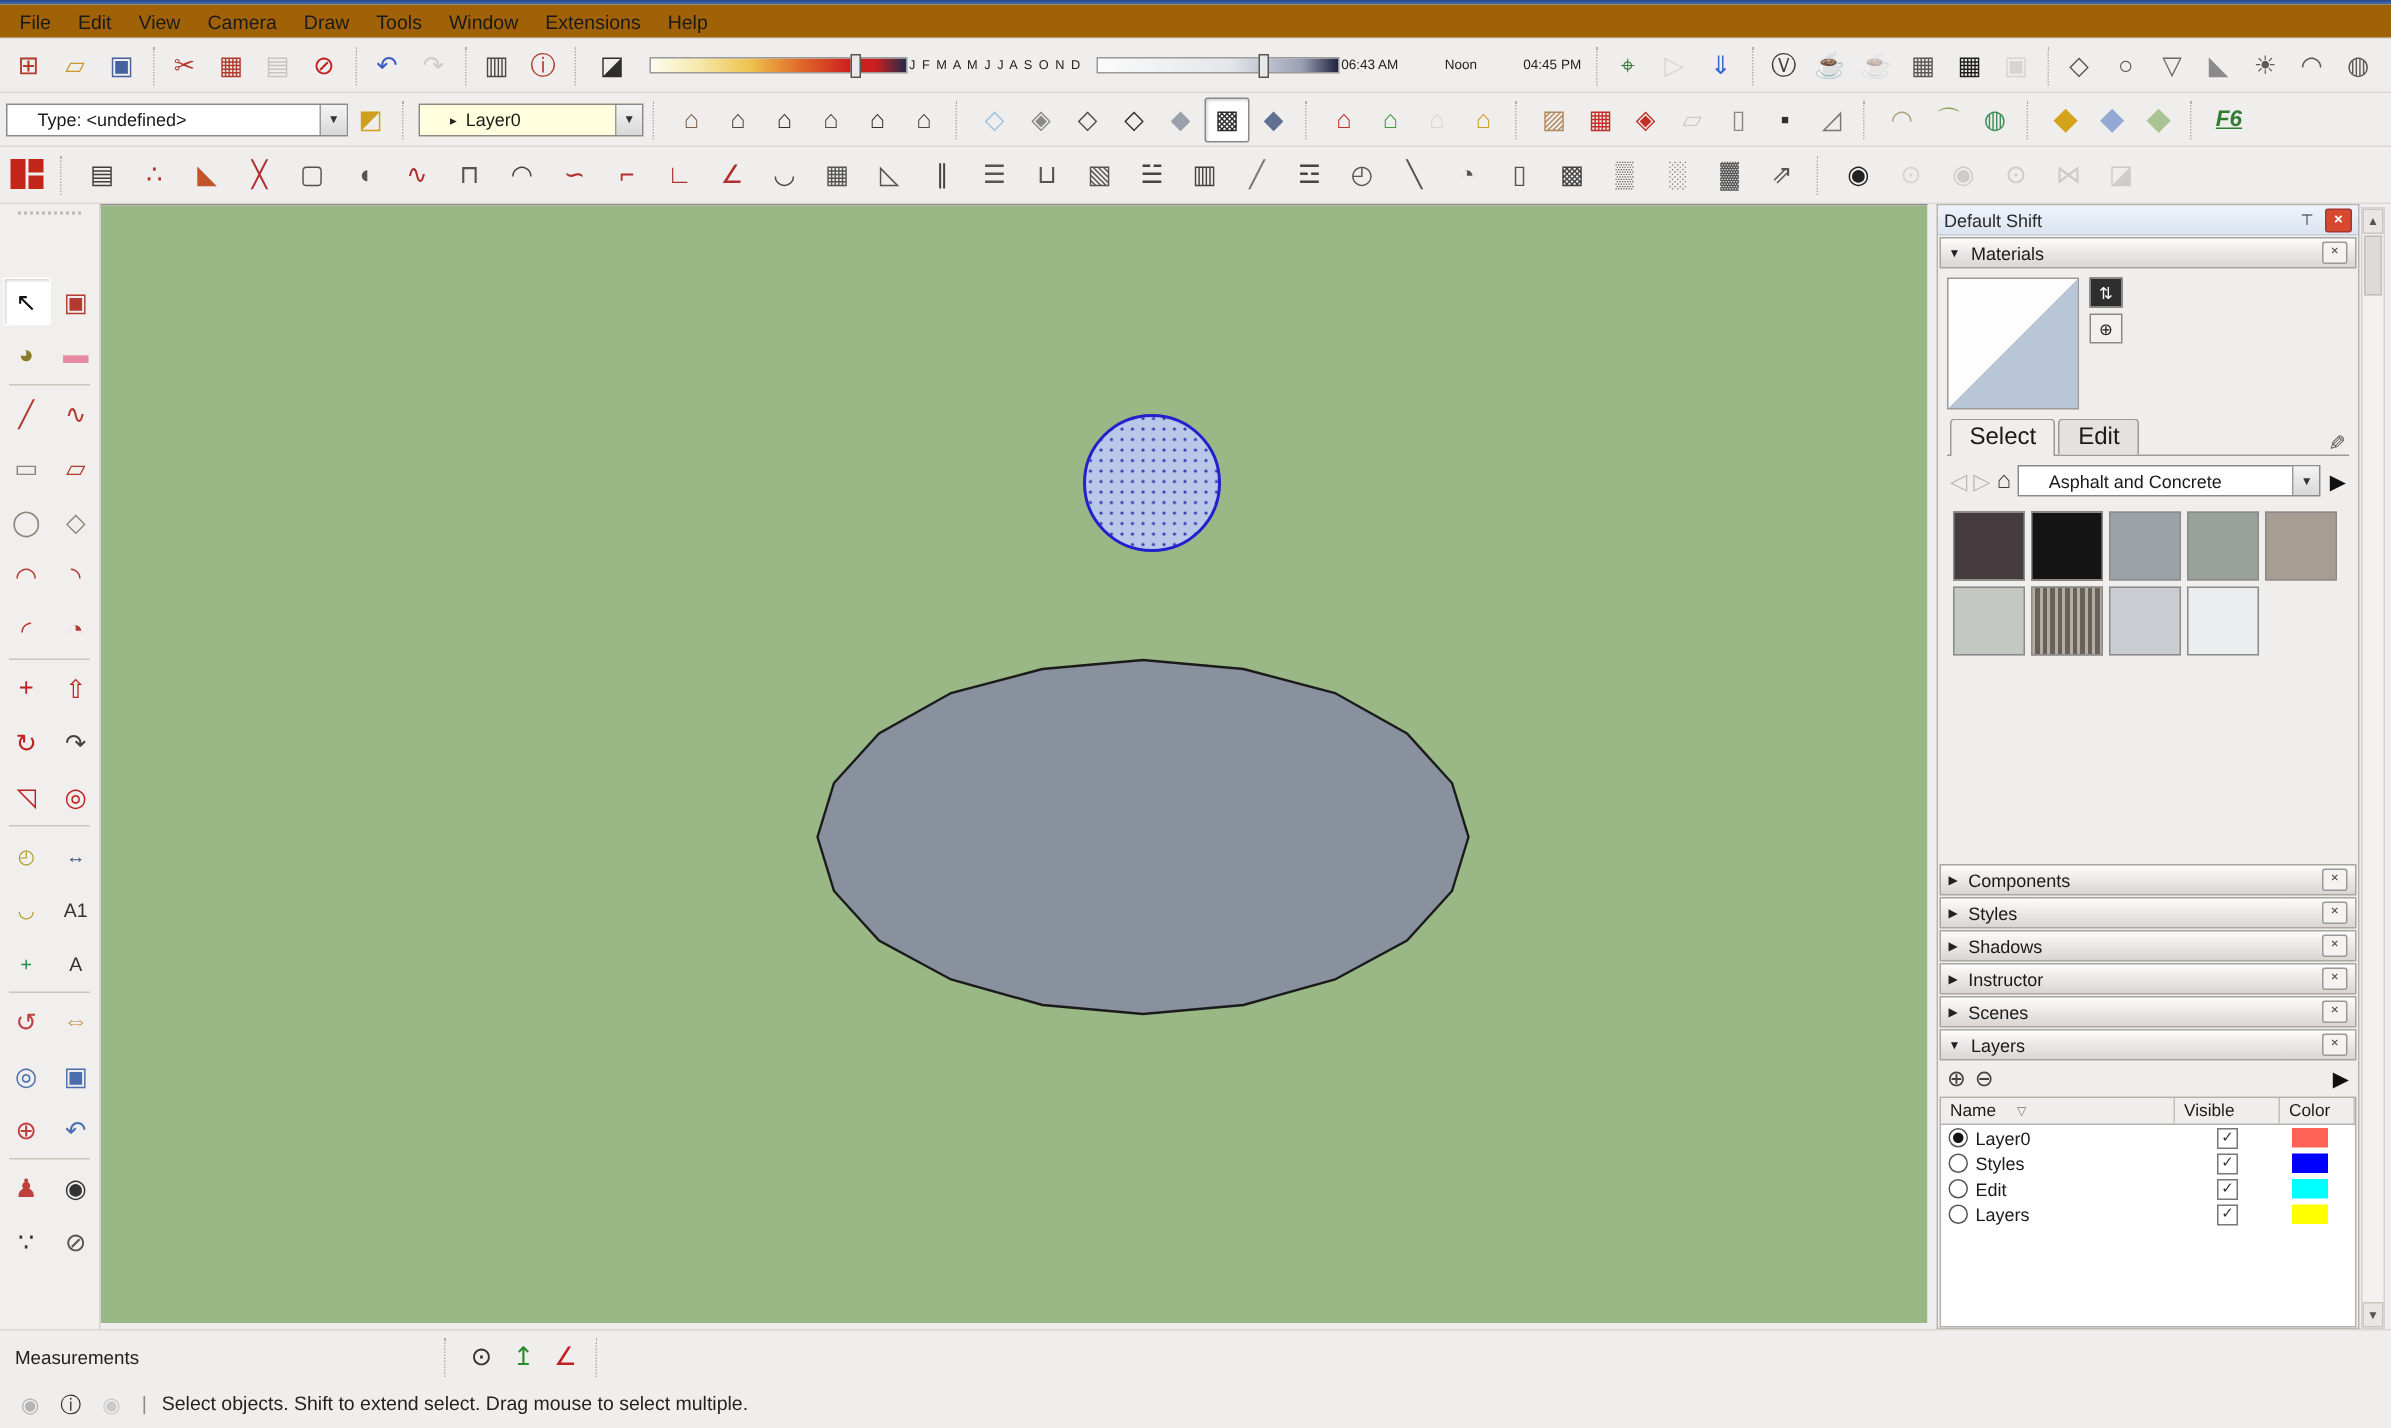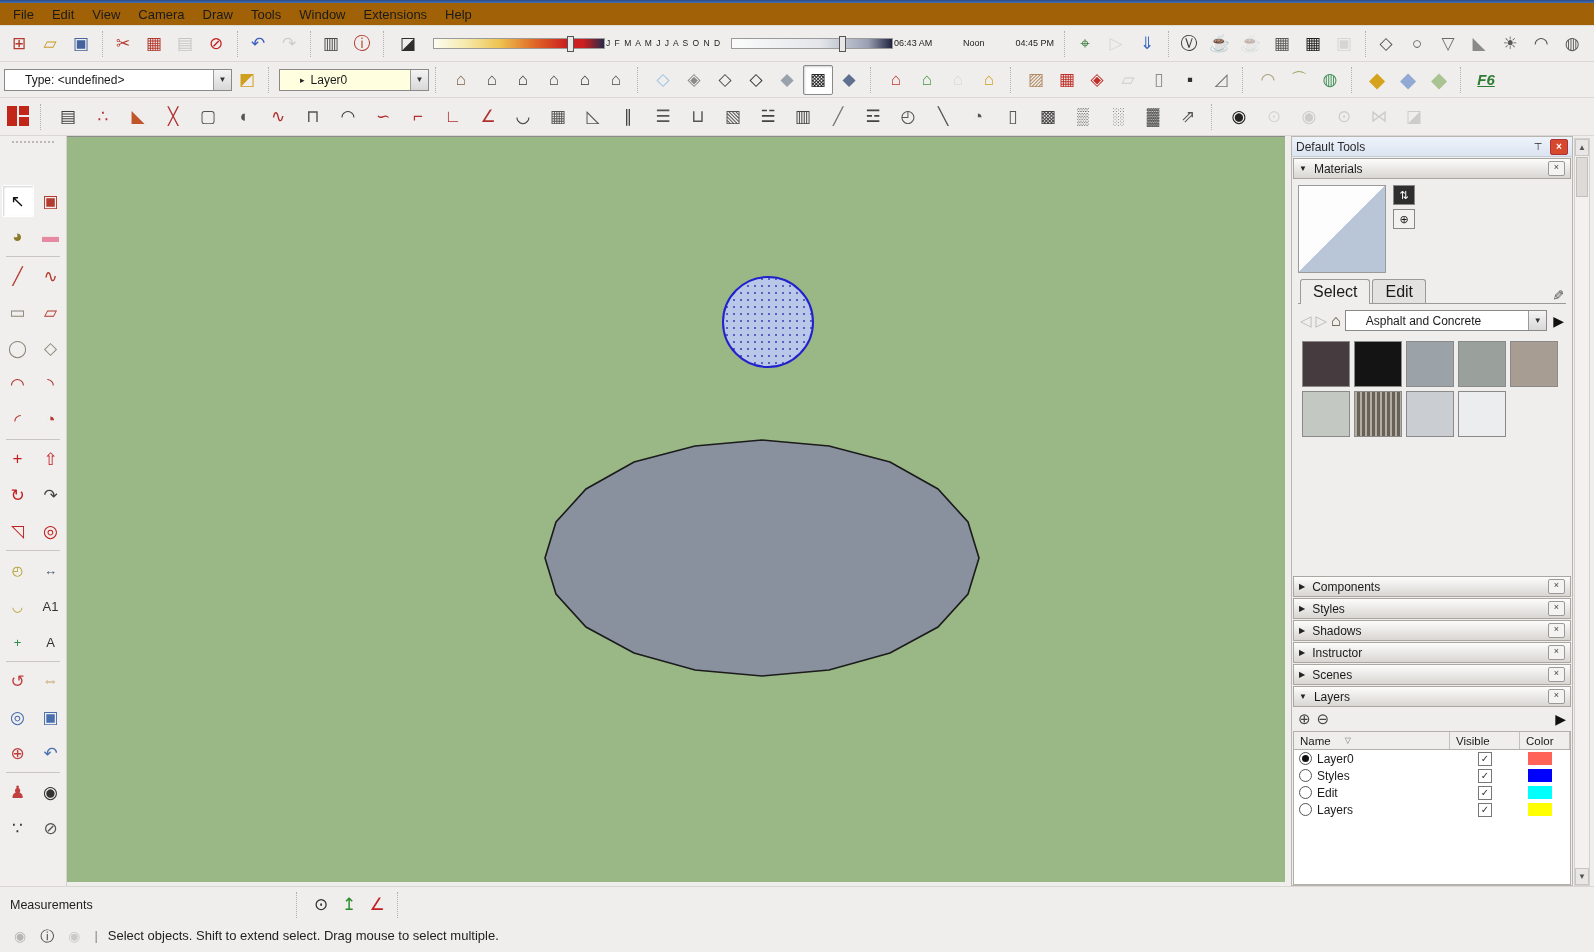--- a/index.html
+++ b/index.html
@@ -724,21 +724,21 @@
         </pattern>
       </defs>
       <rect x="0" y="0" width="1218" height="745" fill="#9ab885"></rect>
       <polygon points="912,421 901,457 871,490 823,516 762,533 695,539 628,533 567,516 519,490 489,457 478,421 489,385 519,352 567,325 628,309 695,303 762,309 823,325 871,352 901,385" fill="#8a919e" stroke="#1b1b1b" stroke-width="1.6"></polygon>
       <circle cx="701" cy="185" r="45" fill="url(#selDots)" stroke="#2121cd" stroke-width="2"></circle>
     </svg>
   </div>
 
   <div id="tray">
     <div id="tray-titlebar">
-      <span>Default Tools</span>
+      <span>Default Shift</span>
       <span style="margin-left:auto;" class="tray-title-btn">⊤</span>
       <span class="tray-title-btn" id="tray-close">×</span>
     </div>
 
     <div class="panel-header">
       <span class="tri">▼</span>
       <span>Materials</span>
       <span class="panel-close">×</span>
     </div>
     <div id="mat-body">

